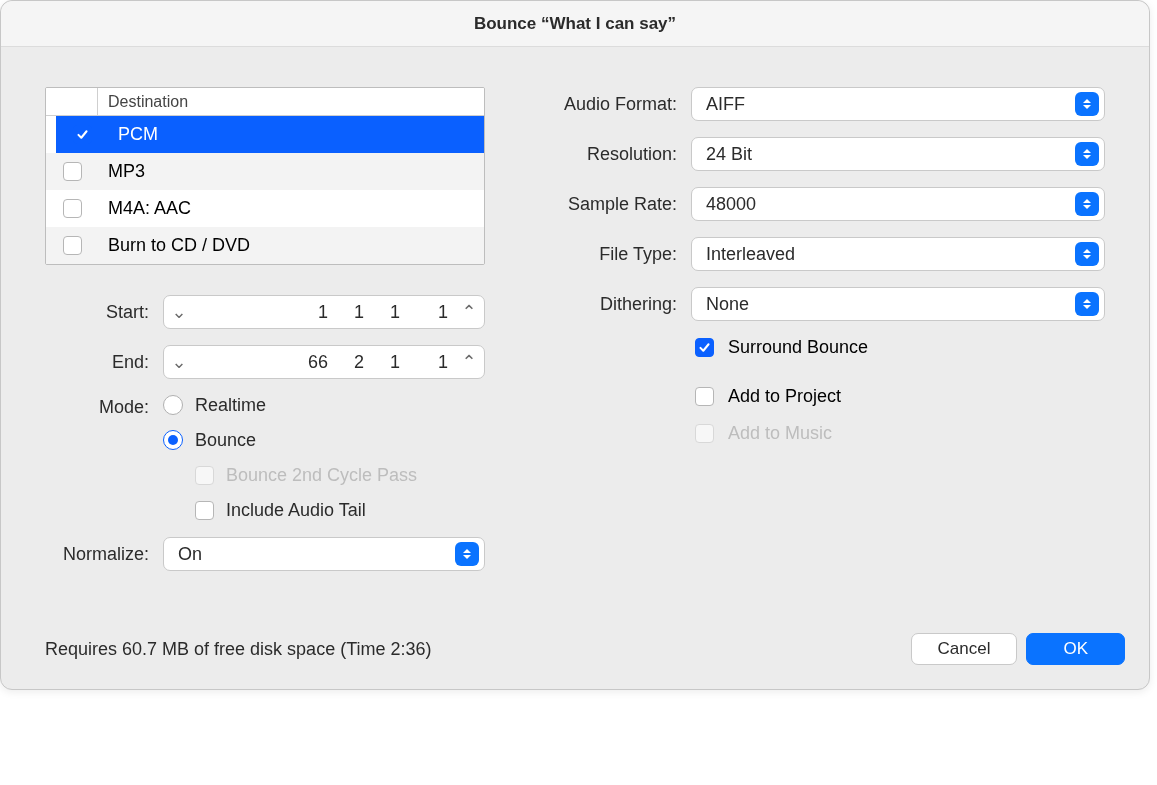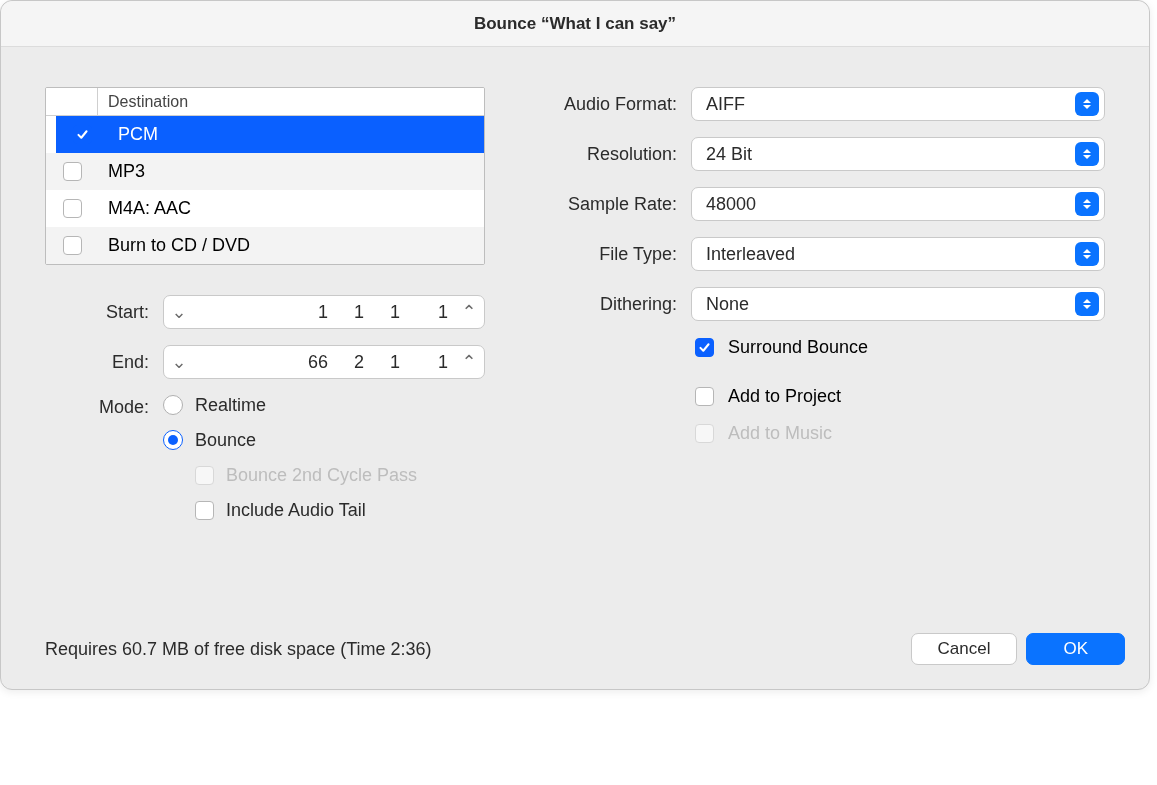--- a/index.html
+++ b/index.html
@@ -335,20 +335,30 @@
           </div>
           <div class="radio-row checkbox-inline" style="margin-left:32px">
             <span class="chk">
               
             </span>
             <span class="radio-label">Include Audio Tail</span>
           </div>
         </div>
       </div>
 
+      <div class="form-row">
+        <div class="form-label">Normalize:</div>
+        <div class="select">
+          <span class="select-value">On</span>
+          <span class="select-btn">
+            <span class="caret-up"></span>
+              <span class="caret-down"></span>
+          </span>
+        </div>
+      </div>
     </div>
 
     <div class="right-col">
 
       <div class="form-row" style="margin-top:0">
         <div class="form-label">Audio Format:</div>
         <div class="select">
           <span class="select-value">AIFF</span>
           <span class="select-btn">
               <span class="caret-up"></span>

